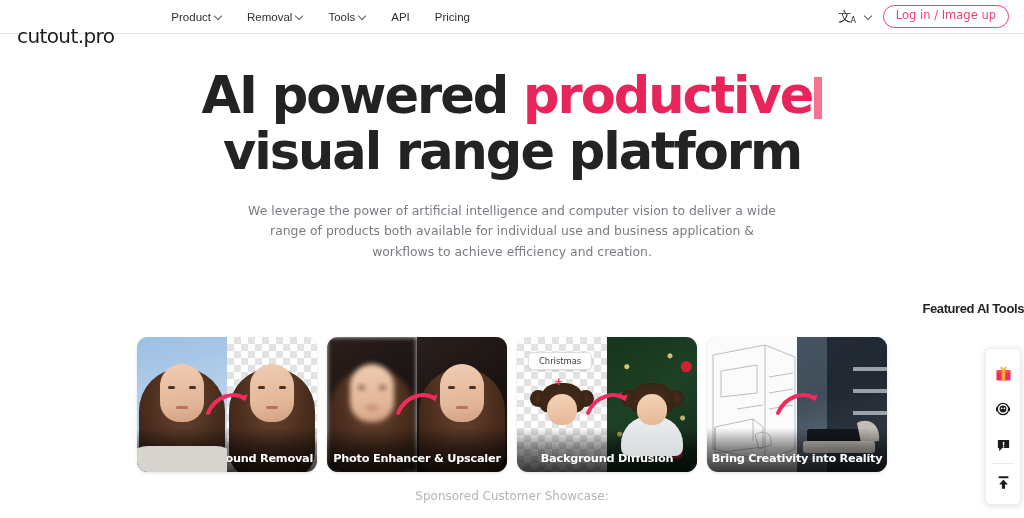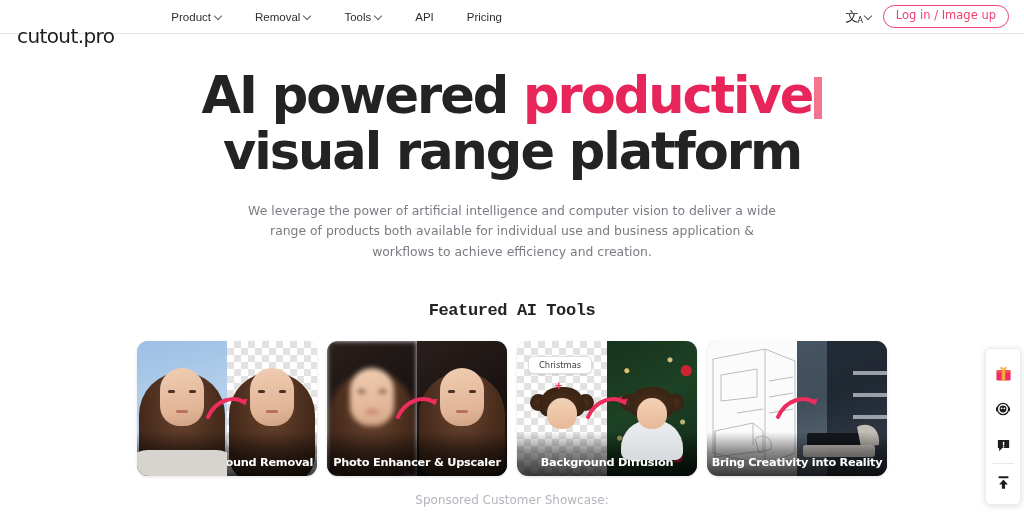--- a/index.html
+++ b/index.html
@@ -28,21 +28,21 @@
     letter-spacing: -0.6px;
     color: #1c1c1e;
     font-family: "DejaVu Sans", sans-serif;
     white-space: nowrap;
     margin-top: 38px;
   }
   .nav {
     display: flex;
     align-items: center;
     margin-left: 57px;
-    gap: 33px;
+    gap: 25px;
   }
   .nav-item {
     display: flex;
     align-items: center;
     gap: 4px;
     font-size: 11.5px;
     color: #2e2e33;
     cursor: pointer;
     white-space: nowrap;
   }
@@ -64,21 +64,21 @@
   .header-right {
     margin-left: auto;
     display: flex;
     align-items: center;
     gap: 11px;
     margin-right: 15px;
   }
   .lang {
     display: flex;
     align-items: center;
-    gap: 1px;
+    gap: 8px;
     cursor: pointer;
   }
   .lang-glyph {
     font-size: 13px;
     color: #1c1c1e;
     font-family: "DejaVu Sans", sans-serif;
     line-height: 1;
     position: relative;
   }
   .lang-glyph .sub {
@@ -124,24 +124,24 @@
     margin: 22px auto 0;
     width: 530px;
     font-size: 12.4px;
     line-height: 1.63;
     color: #7b7b83;
     font-family: "DejaVu Sans", sans-serif;
   }
 
   
   .featured-title {
-    text-align: center;
+    text-align: right;
     margin-top: 39px;
-    font-family: Liberation Mono, monospace;
-    font-size: 17px;
+    font-family: Liberation Sans, sans-serif;
+    font-size: 13px;
     font-weight: bold;
     letter-spacing: -0.4px;
     color: #232326;
   }
   .cards {
     display: flex;
     justify-content: center;
     gap: 10px;
     margin-top: 21px;
   }

